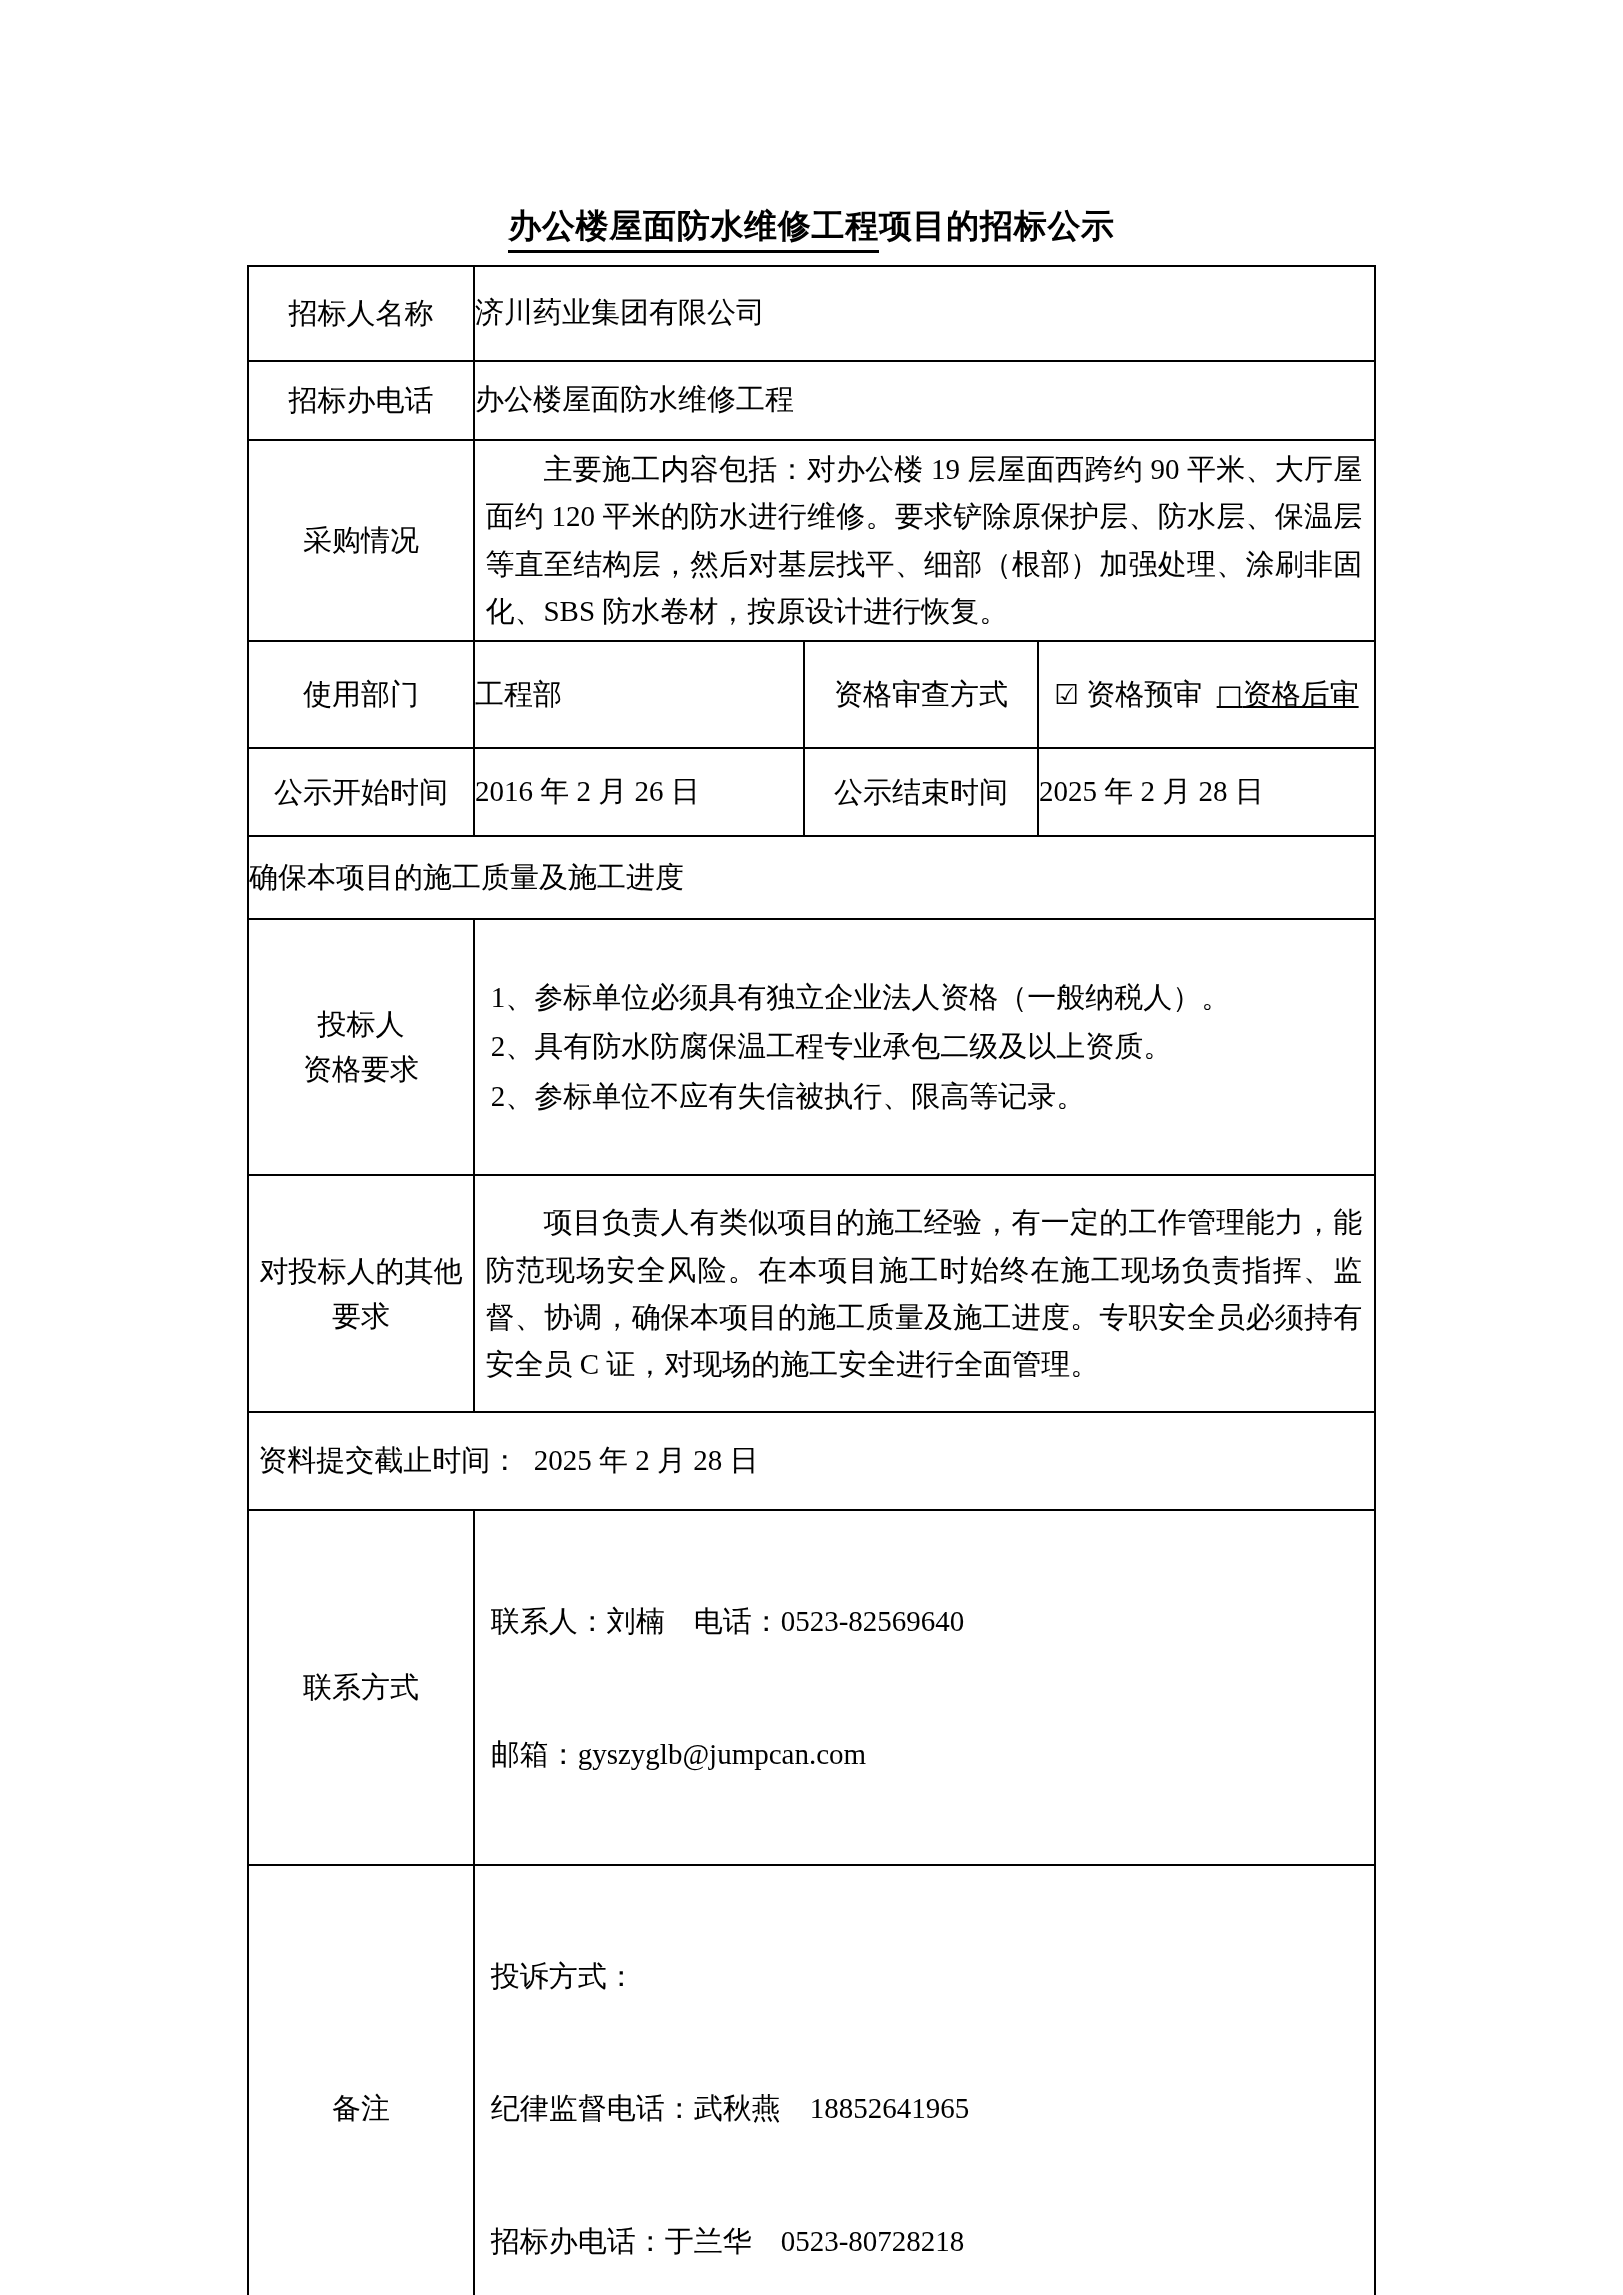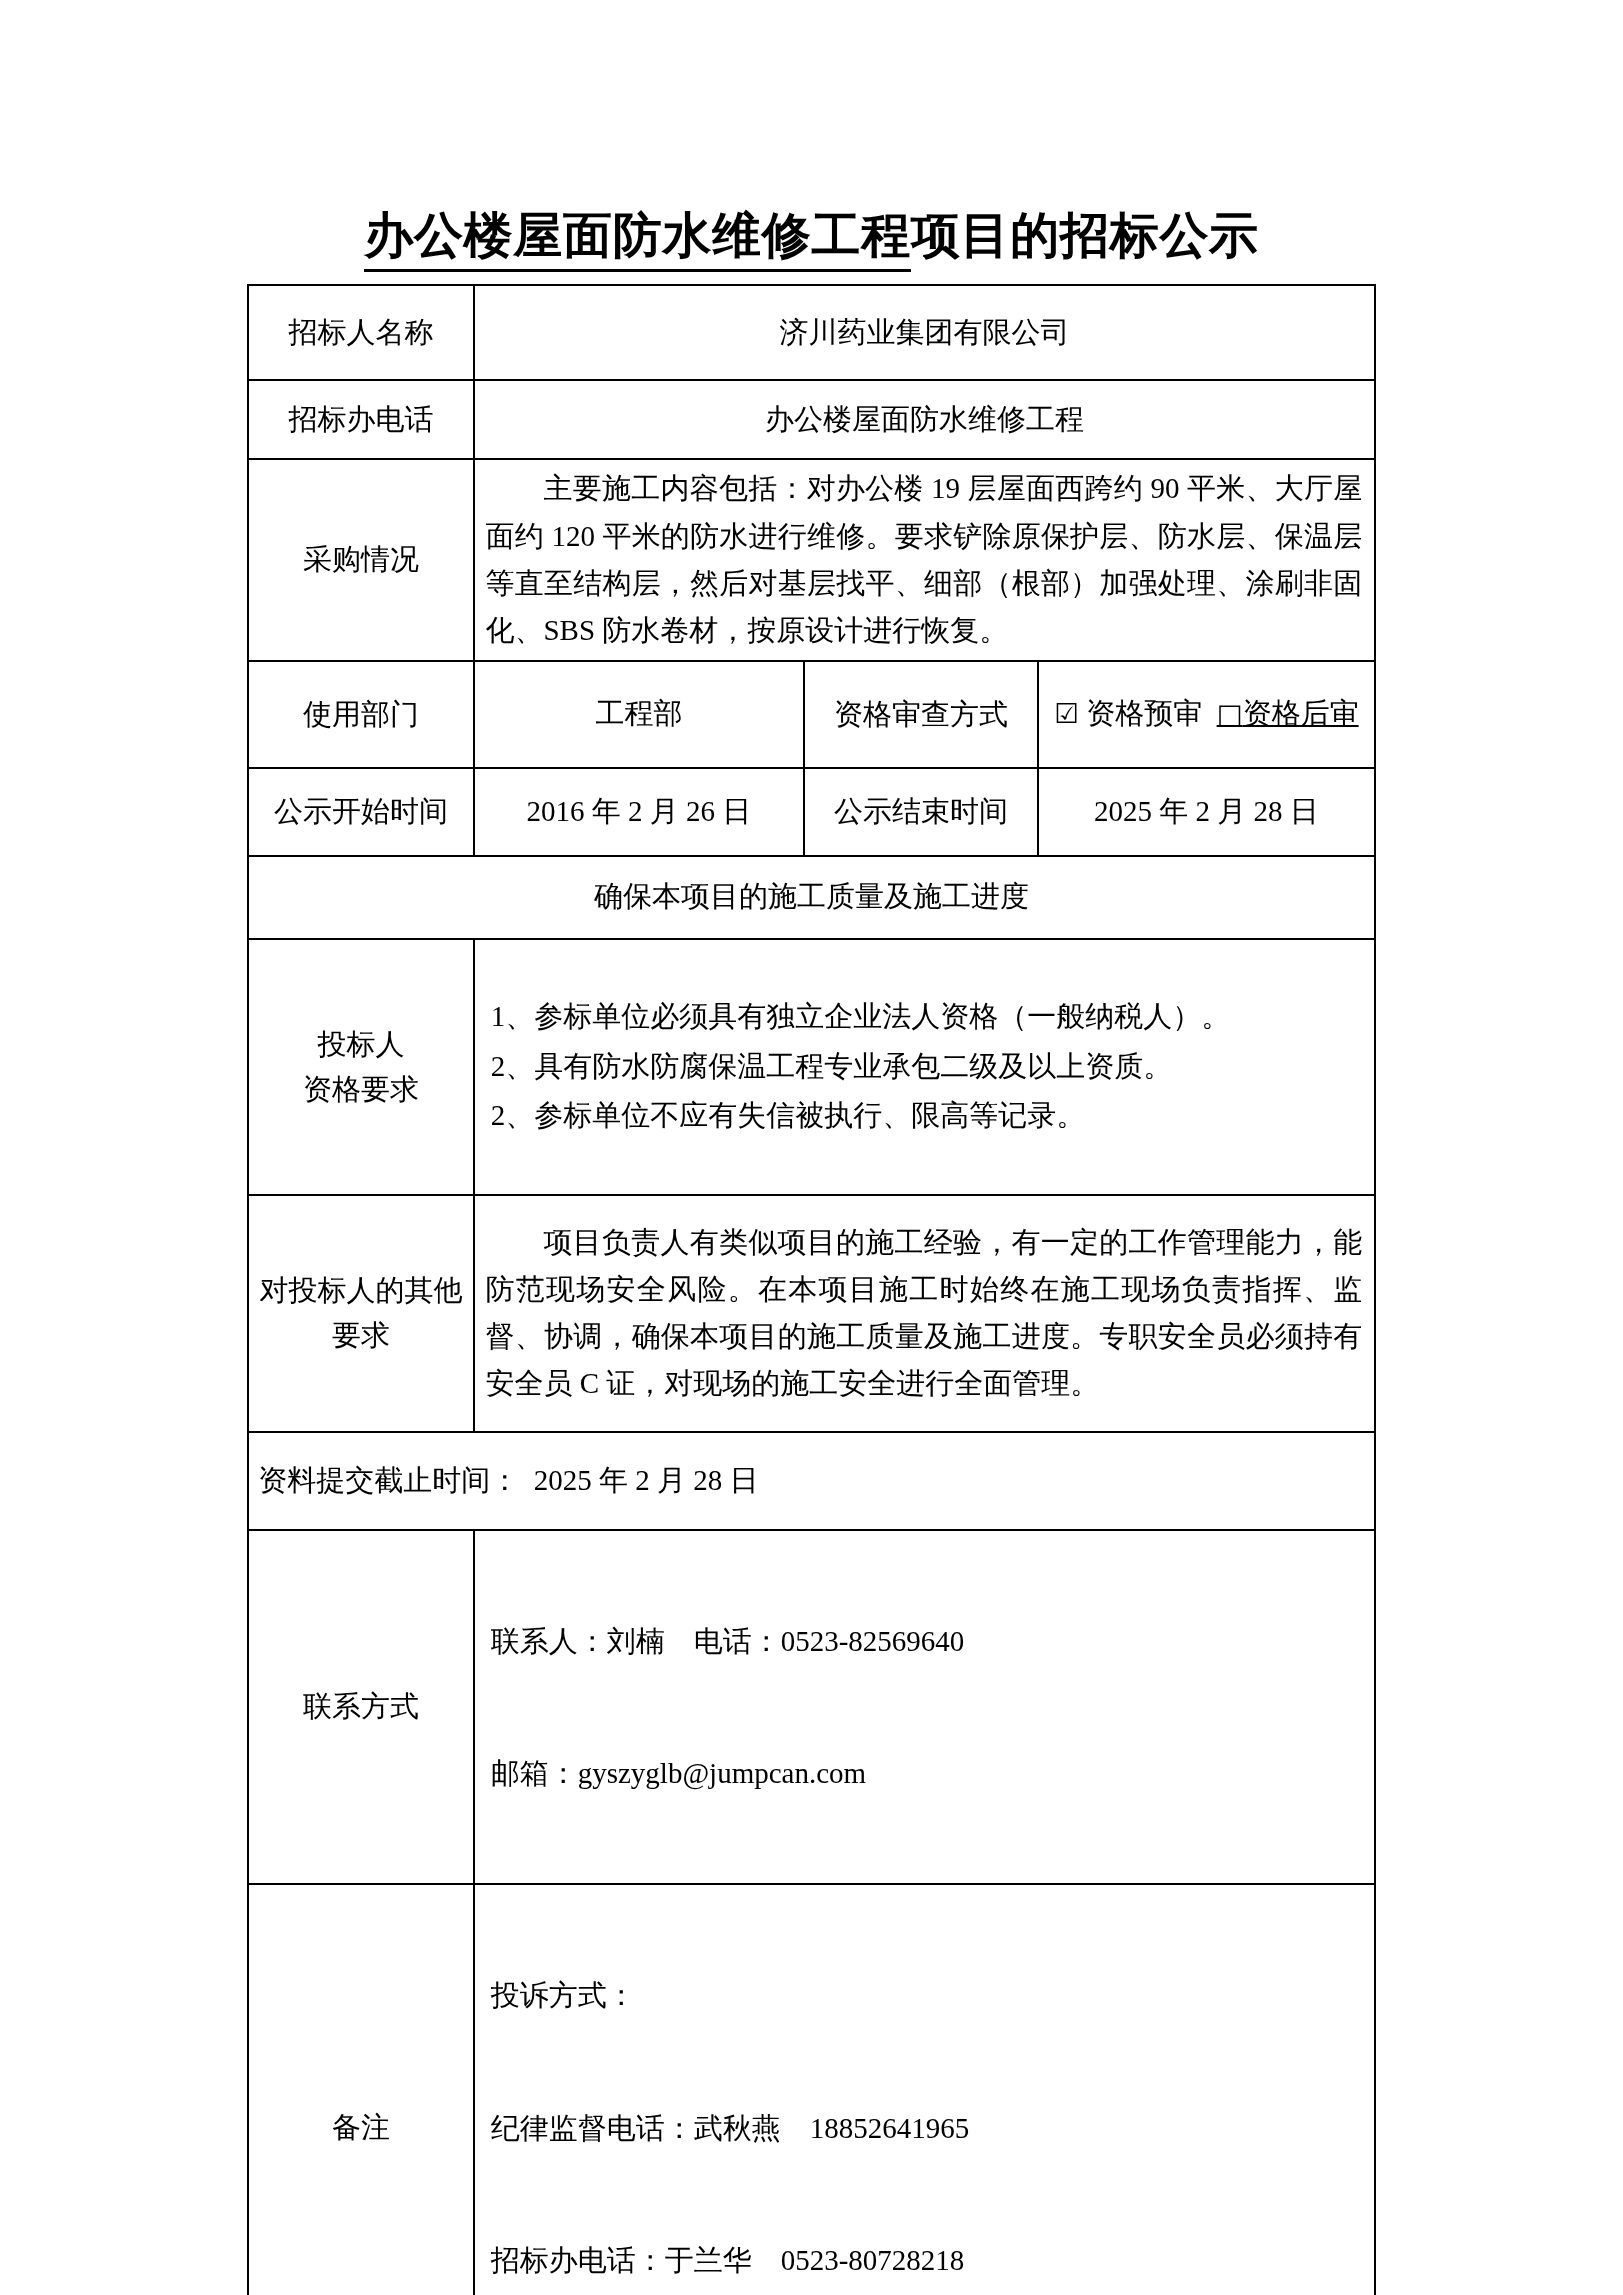--- a/index.html
+++ b/index.html
@@ -6,38 +6,38 @@
   body {
     width:1623px; height:2295px;
     background:#ffffff; color:#000;
     font-family:"Liberation Serif","DejaVu Serif",serif;
     -webkit-font-smoothing:antialiased;
   }
   .page { padding-top:207px; }
 
   .doc-title {
     text-align:center;
-    font-size:49px; font-weight:bold;
+    font-size:33px; font-weight:bold;
     line-height:1.2; margin:0;
     letter-spacing:0.7px;
   }
   .doc-title .u { border-bottom:3.3px solid #000; padding-bottom:5.9px; }
 
   table.notice {
     border-collapse:collapse; table-layout:fixed;
     width:1128px; margin:18.3px auto 0;
   }
   td {
     border:2px solid #000;
     border-top-width:2.6px; border-bottom-width:2.6px;
     font-size:29px; vertical-align:middle;
     padding:0; overflow:hidden;
   }
   .lbl  { text-align:center; line-height:1.55; }
-  .ctr  { text-align:center;margin-top:44px; }
+  .ctr  { text-align:left;margin-top:44px; }
   .para {
     text-align:justify; text-indent:2em;
     line-height:1.63; padding:5.2px 11.8px 5.2px 10.5px;
   }
   .list { padding-left:15.7px; line-height:1.72; }
   .lines15 { padding-left:15.7px; line-height:1.52; white-space:pre-wrap; }
   .deadline-cell { padding-left:9.2px; white-space:pre-wrap; }
   .checkcell { text-align:center; white-space:nowrap; font-size:29px; padding:0 2.6px; }
   .checkcell .opt2 { margin-left:14.4px;text-decoration:underline; }
   .checkcell .box { font-family:"DejaVu Sans","Liberation Sans",sans-serif; font-size:27.5px; }

